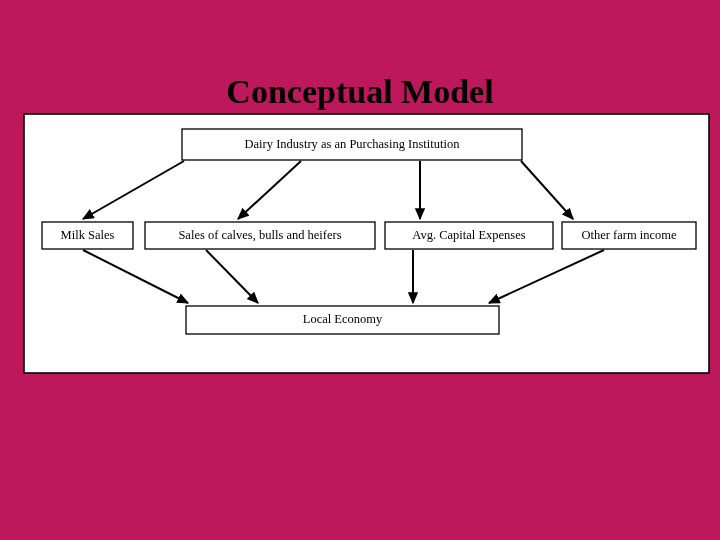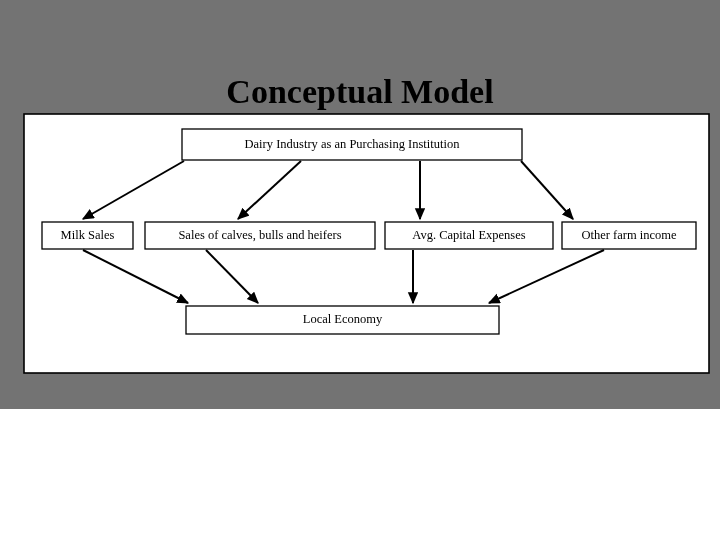--- a/index.html
+++ b/index.html
@@ -3,22 +3,22 @@
 <meta charset="utf-8">
 <style>
   html, body {
     margin: 0;
     padding: 0;
     background: #ffffff;
   }
   #slide {
     position: relative;
     width: 720px;
-    height: 409px;
-    background: #737373;
+    height: 540px;
+    background: #be185d;
     overflow: hidden;
     font-family: "Liberation Serif", "DejaVu Serif", serif;
   }
   #slide-title {
     position: absolute;
     left: 0;
     top: 72px;
     width: 720px;
     text-align: center;
     font-family: "Liberation Serif", "DejaVu Serif", serif;

